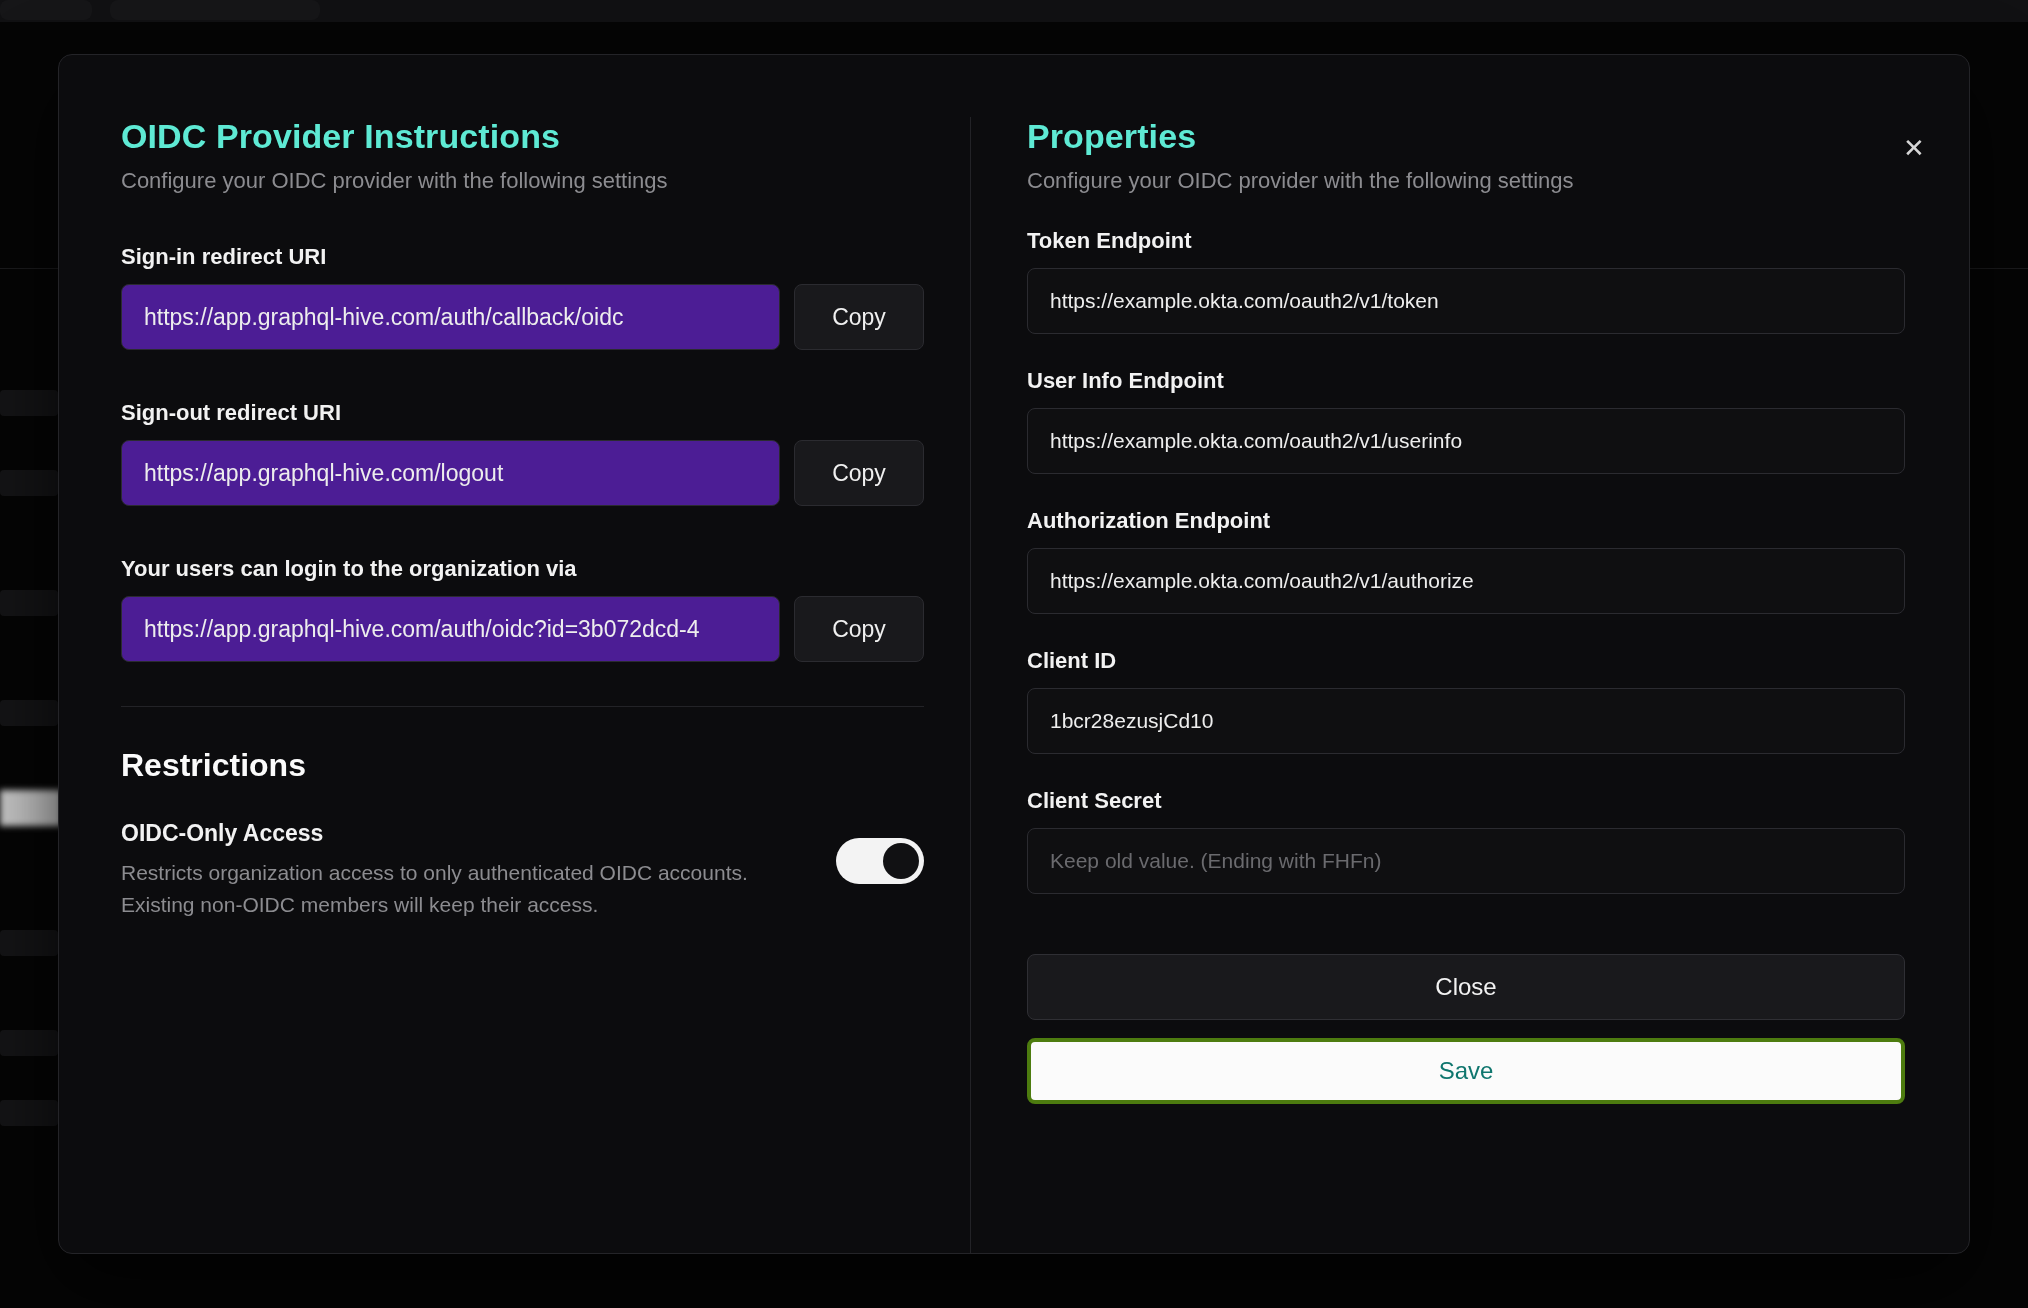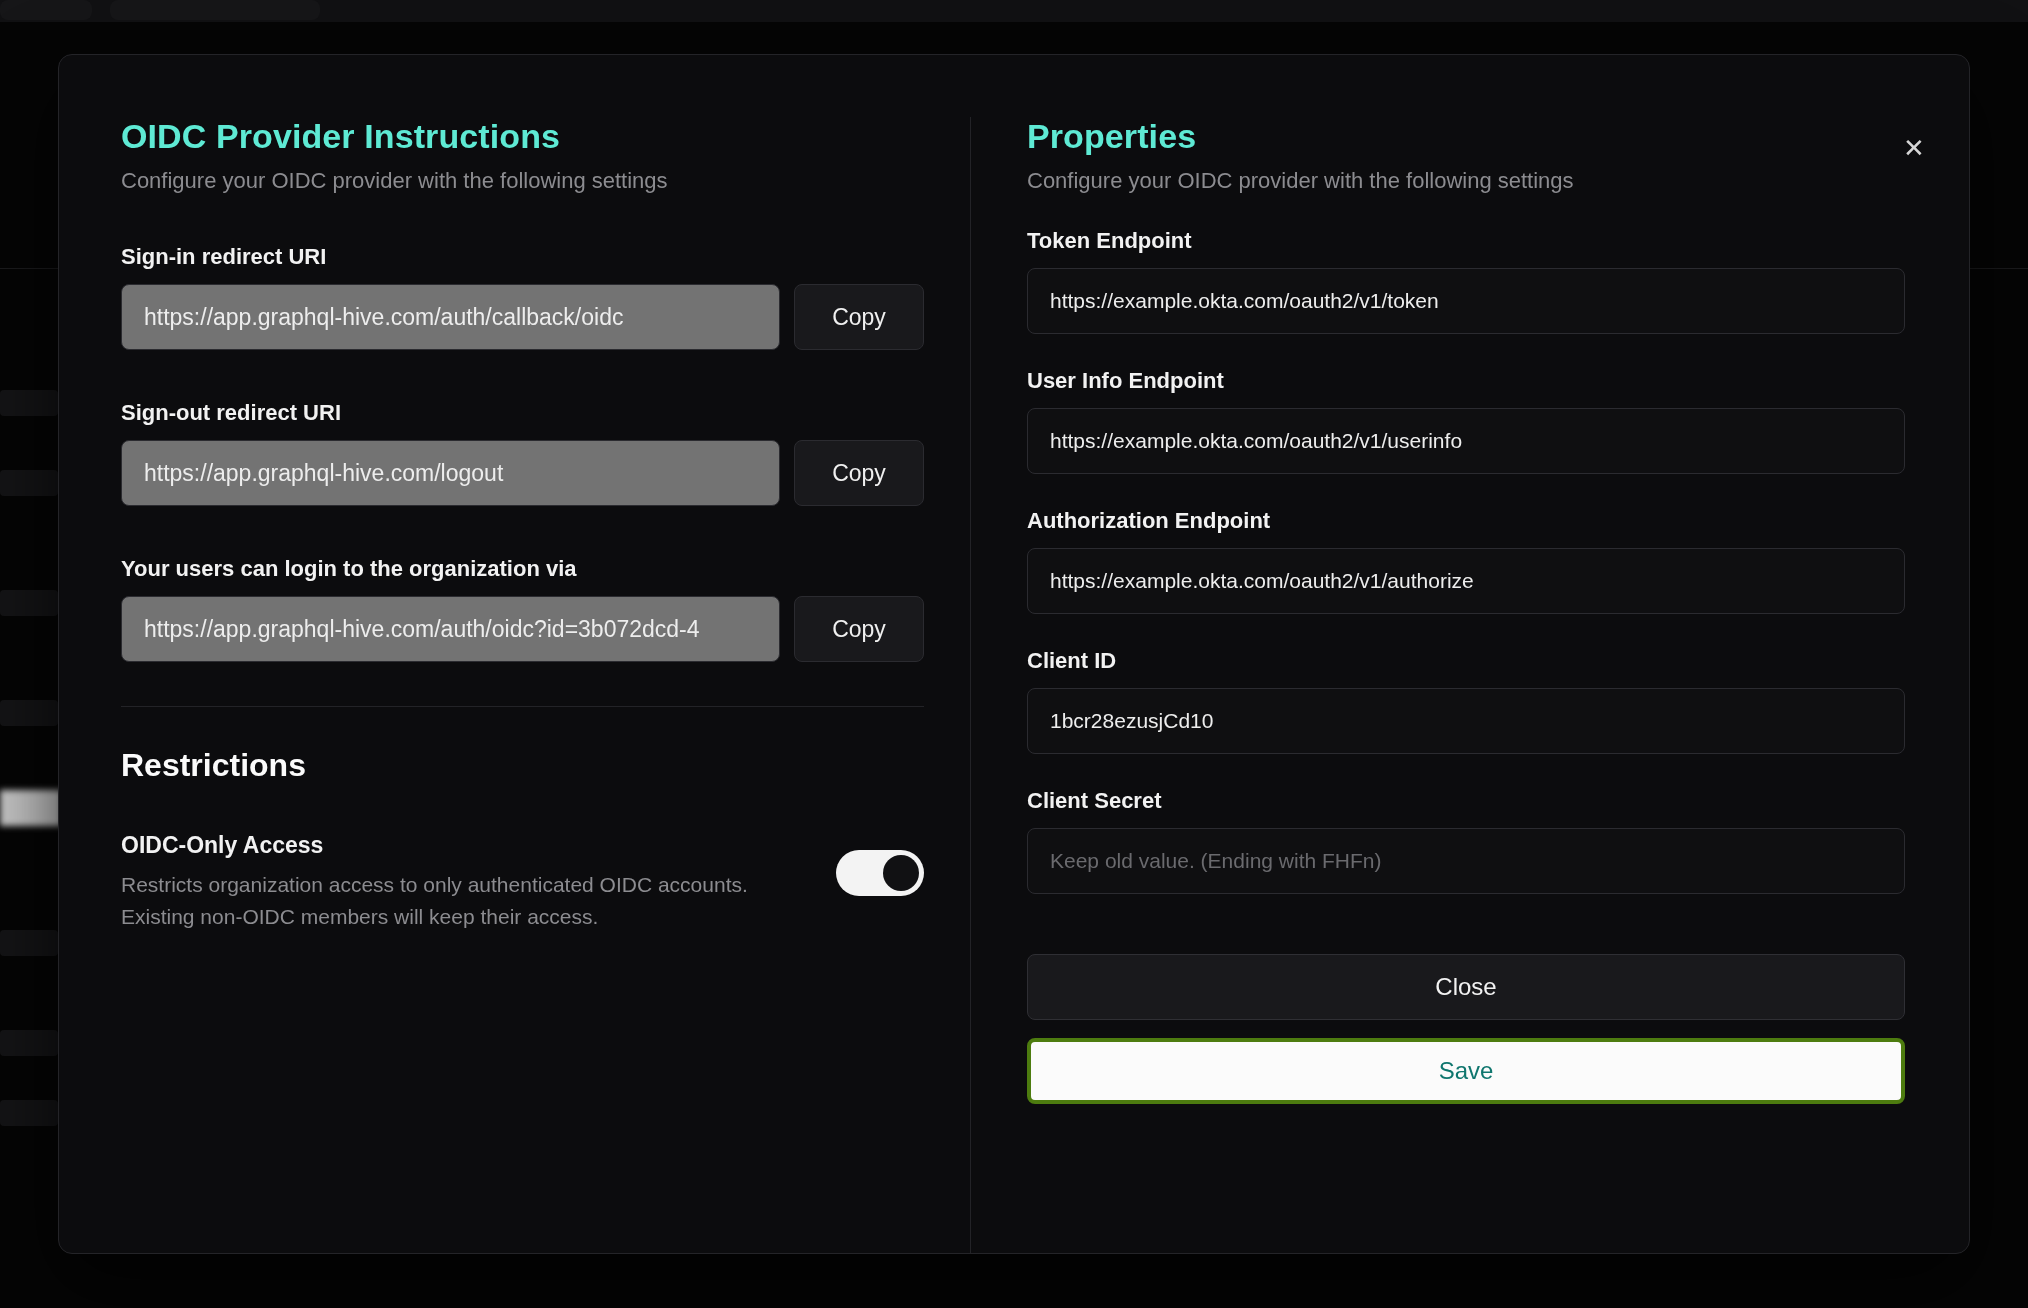--- a/index.html
+++ b/index.html
@@ -134,21 +134,21 @@
   }
   .field-row {
     display: flex;
     align-items: center;
     gap: 14px;
   }
   .text-input {
     flex: 1;
     height: 66px;
     box-sizing: border-box;
-    background: #737373;
+    background: #4c1d95;
     border: 1px solid #2b2b30;
     border-radius: 8px;
     color: #ededed;
     font-size: 23px;
     font-family: "Liberation Sans", sans-serif;
     padding: 0 22px;
     outline: none;
     overflow: hidden;
     white-space: nowrap;
     text-overflow: clip;
@@ -177,21 +177,21 @@
     margin: 40px 0 0 0;
     font-size: 32px;
     font-weight: 600;
     color: #fbfbfb;
   }
 
   .toggle-row {
     display: flex;
     align-items: flex-start;
     justify-content: space-between;
-    margin-top: 48px;
+    margin-top: 36px;
     gap: 30px;
   }
   .toggle-text { max-width: 700px; }
   .toggle-title {
     font-size: 23px;
     font-weight: 600;
     color: #f2f2f2;
     margin-bottom: 10px;
   }
   .toggle-desc {

